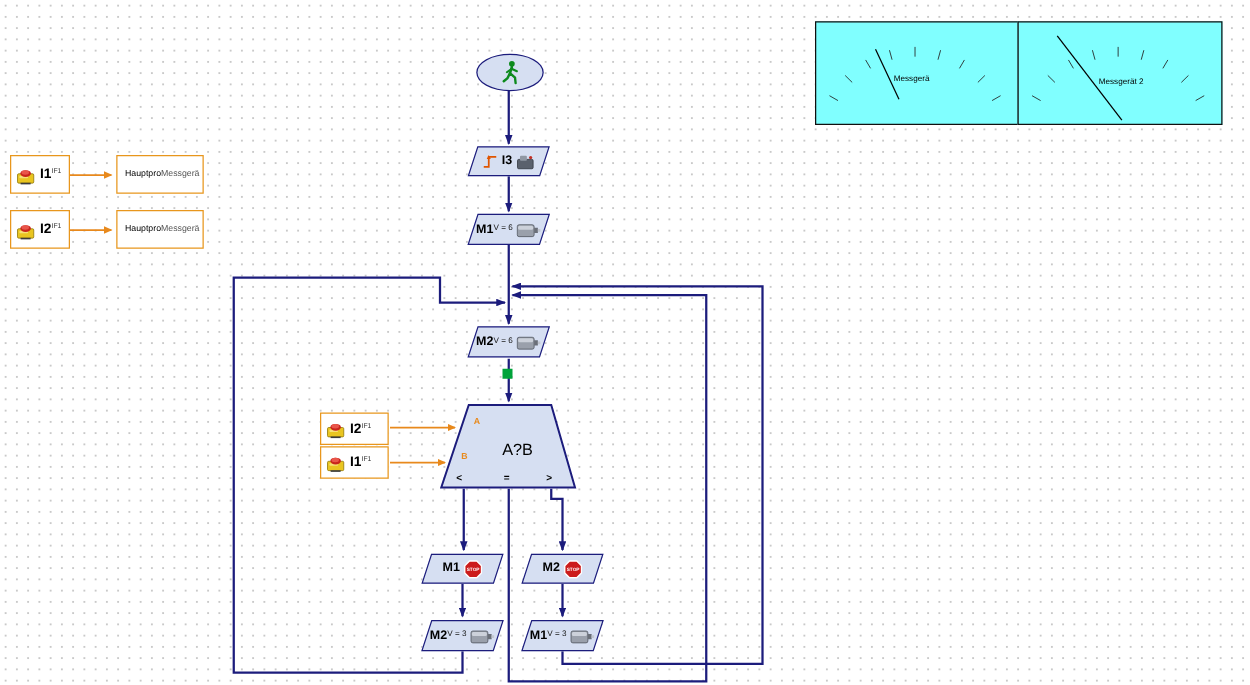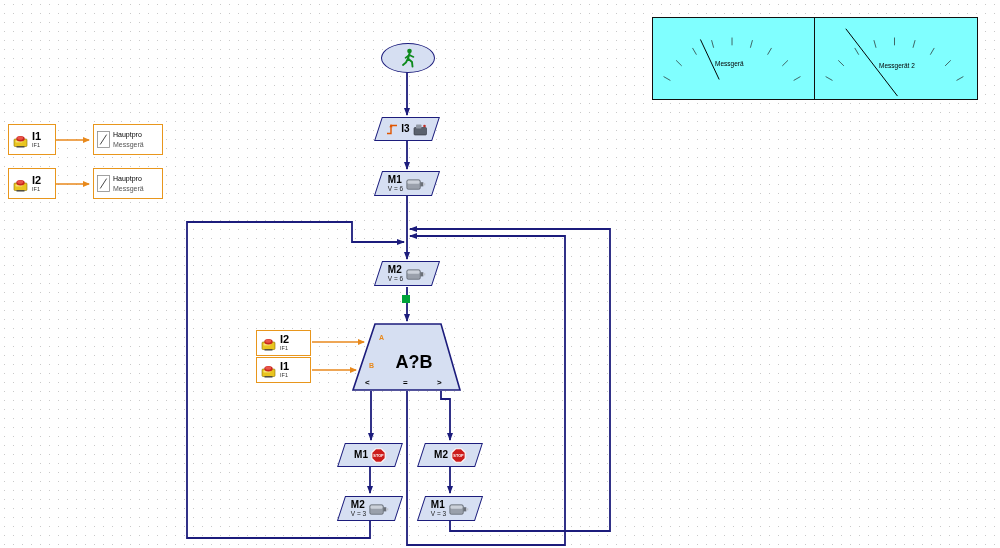--- a/index.html
+++ b/index.html
@@ -6,28 +6,28 @@
   .canvas{position:relative;width:1000px;height:548px;background:#fff;
     background-image:radial-gradient(circle,#c9c9c9 0.9px,transparent 1px);
     background-size:9px 9px;font-family:"Liberation Sans",sans-serif;overflow:hidden}
   .wires{position:absolute;left:0;top:0;z-index:2}
   .w{stroke:#1c1c7c;stroke-width:1.8;fill:none;marker-end:url(#mN)}
   .wo{stroke:#e8891c;stroke-width:1.4;fill:none;marker-end:url(#mO)}
   .pgram{position:absolute;z-index:3}
   .pgram .bg{position:absolute;inset:0;background:#d6dff2;border:1.5px solid #1c1c7c;transform:skewX(-18deg)}
   .ct{position:absolute;inset:0;display:flex;align-items:center;justify-content:center;gap:3px}
   .lbl{font-size:10px;font-weight:700;color:#000;line-height:1}
-  .col{display:flex;flex-direction:column;align-items:flex-start;justify-content:center}
+  .col{display:flex;flex-direction:row;align-items:flex-start;justify-content:center}
   .sub{font-size:6.5px;color:#1a1a1a;line-height:1;margin-top:1px}
   .startnode{position:absolute;left:381px;top:43px;width:52px;height:28px;background:#d6dff2;
     border:1.6px solid #1c1c7c;border-radius:50%;display:flex;align-items:center;justify-content:center;z-index:3}
   .gsq{position:absolute;left:402px;top:295px;width:8px;height:8px;background:#00a33a;z-index:4}
   .trap{position:absolute;left:349px;top:321px;width:114px;height:72px;z-index:3}
   .trap svg{position:absolute;inset:0}
-  .aqb{position:absolute;left:16px;right:0;top:31px;text-align:center;font-size:18px;font-weight:700;color:#000}
+  .aqb{position:absolute;left:16px;right:0;top:31px;text-align:center;font-size:13px;font-weight:400;color:#000}
   .bout{position:absolute;top:57px;font-size:8px;font-weight:700;color:#000}
   .abl{position:absolute;font-size:7px;font-weight:700;color:#e8891c}
   .iel{position:absolute;width:55px;height:26px;border:1px solid #e8961c;background:#fff;box-sizing:border-box;
     display:flex;align-items:center;gap:3px;padding:1px 3px;z-index:3}
   .ilbl{font-size:11px;font-weight:700;line-height:1;color:#000}
   .iif{font-size:5.5px;color:#333;line-height:1;margin-top:1px}
   .plbox{position:absolute;border:1px solid #e8961c;background:#fff;box-sizing:border-box;
     display:flex;align-items:center;gap:3px;padding:2px 3px;z-index:3}
   .dl1{font-size:7px;color:#000;line-height:1.3}
   .dl2{font-size:7px;color:#555;line-height:1.3}

